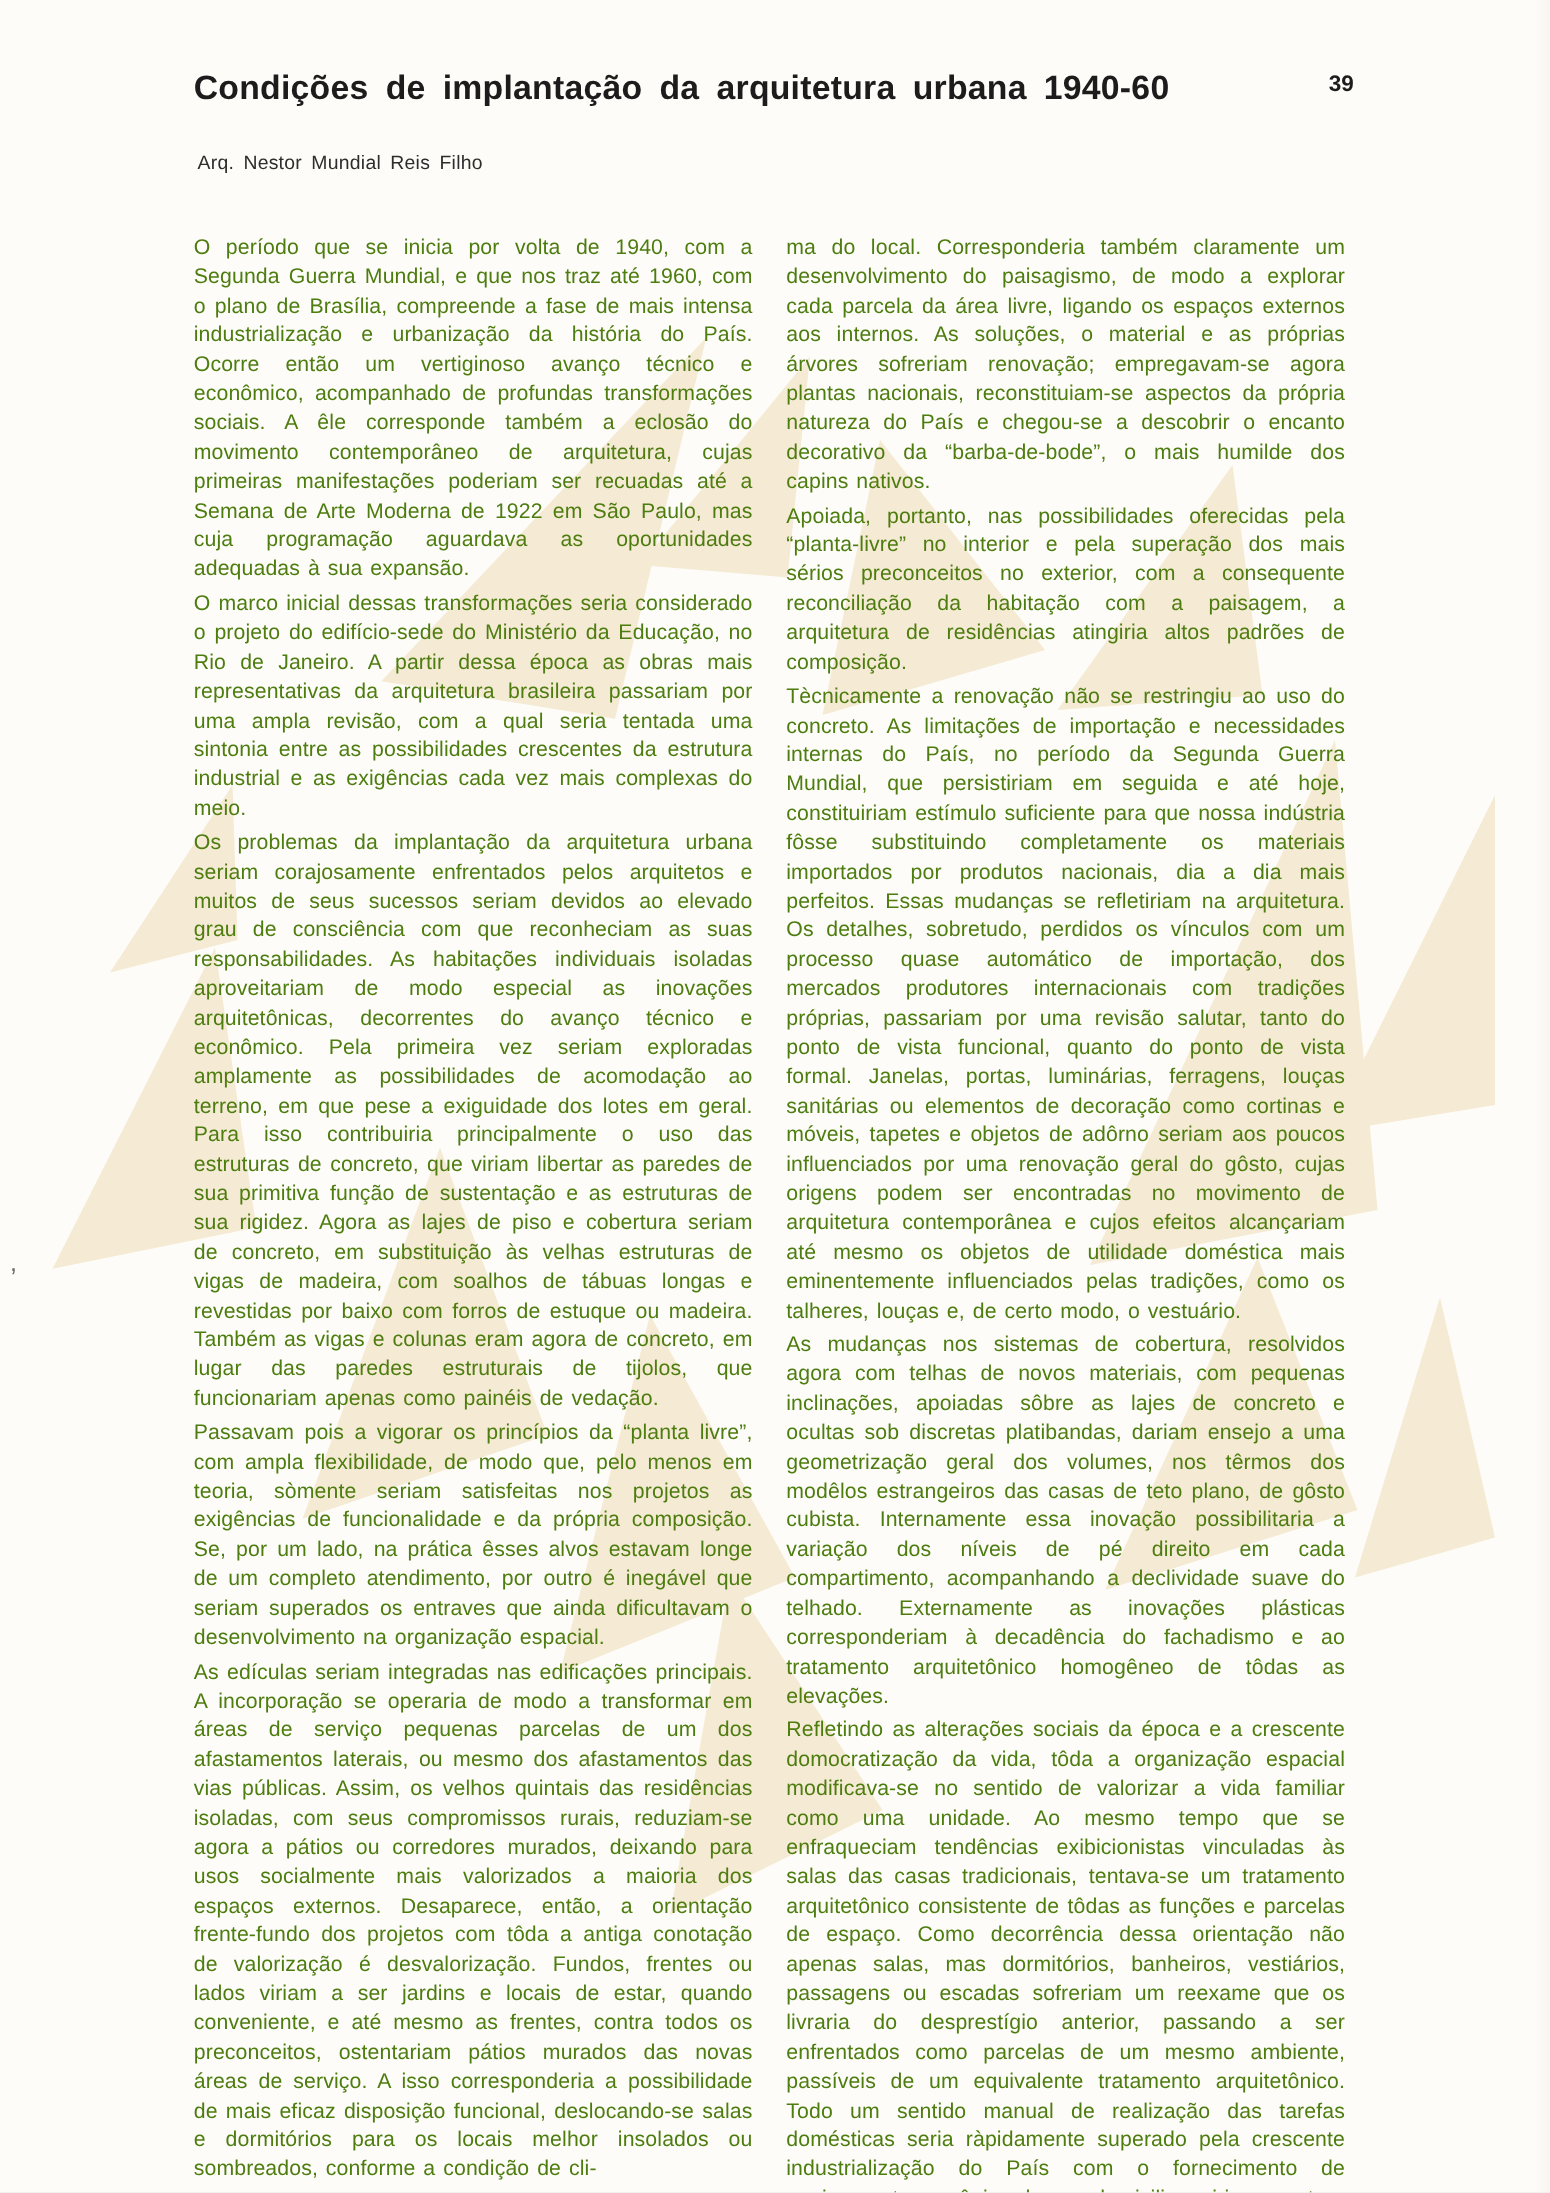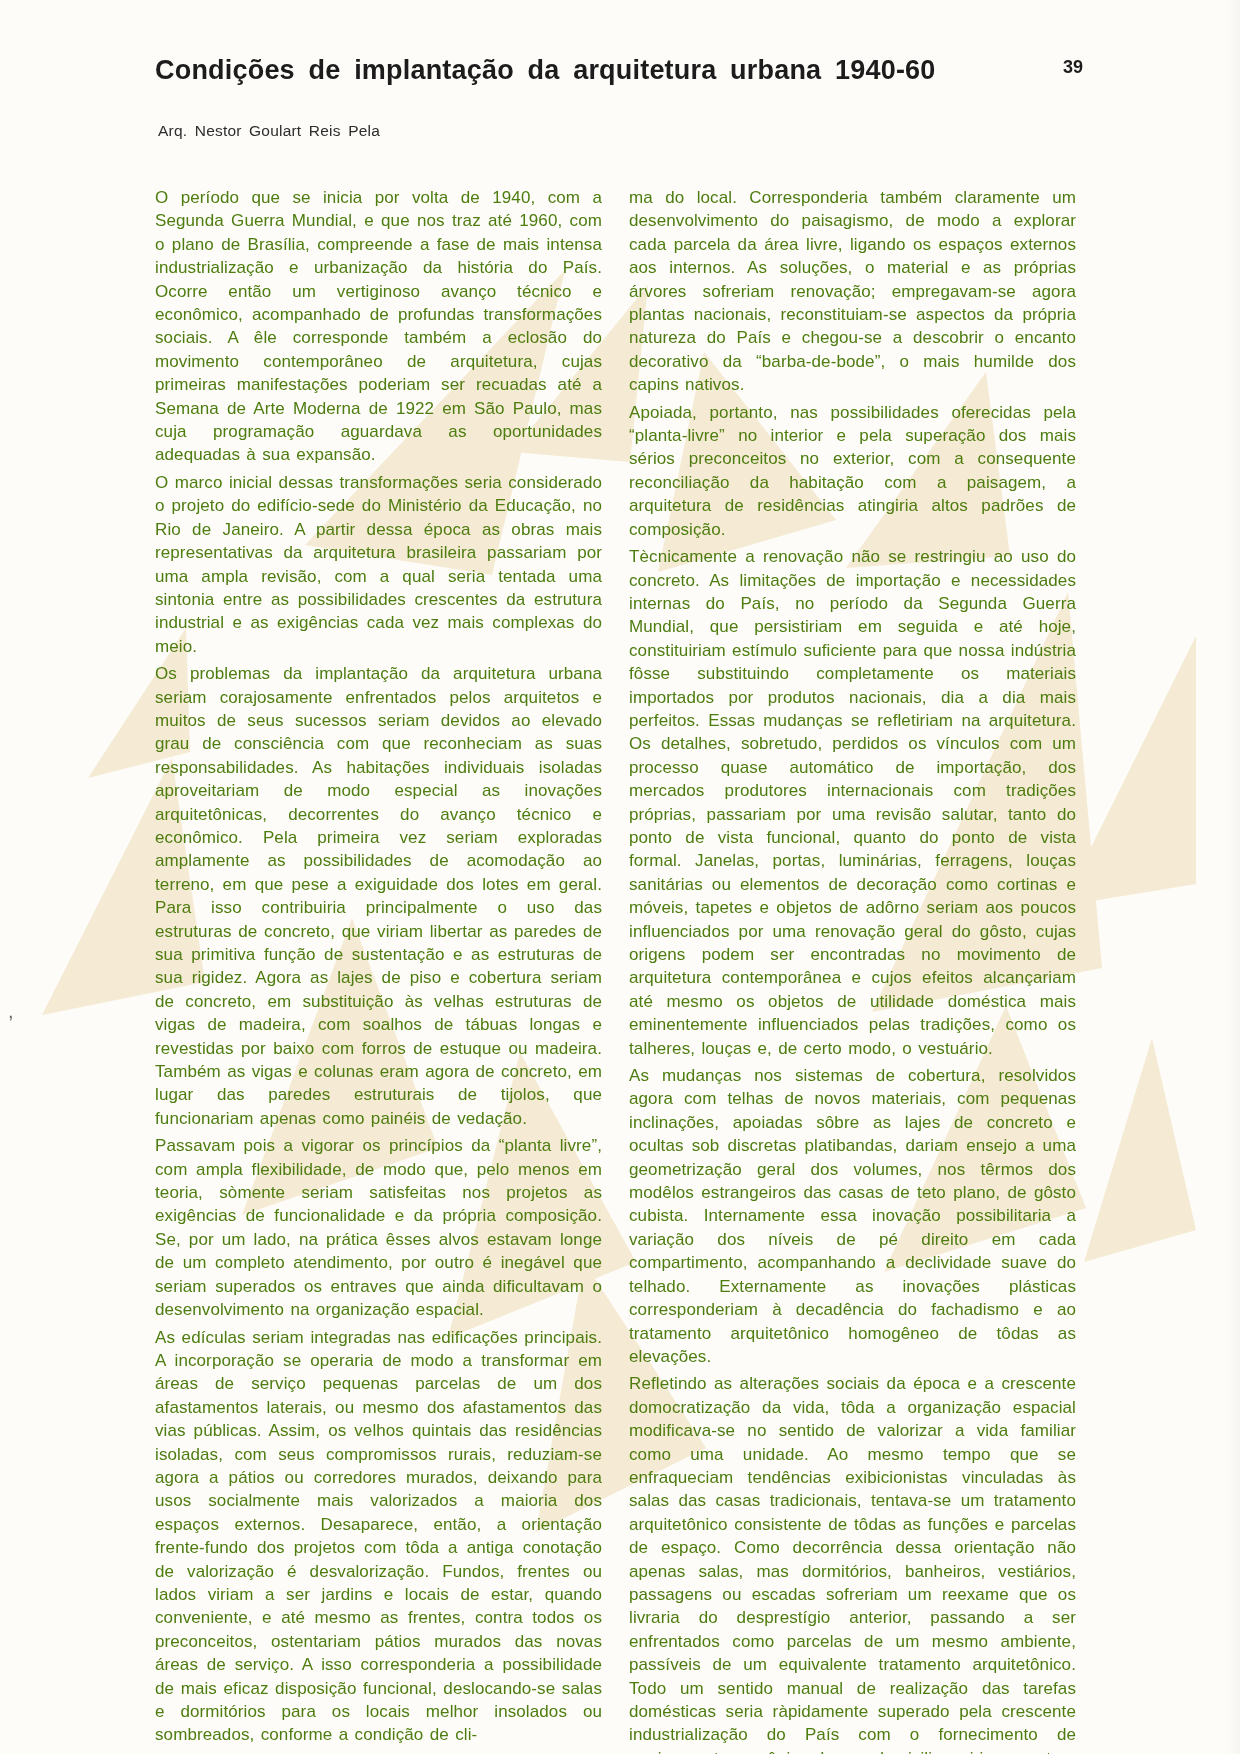--- a/index.html
+++ b/index.html
@@ -70,21 +70,21 @@
     <polygon fill="#f5ead3" points="1152,1038 1084,1262 1196,1230"></polygon>
   </svg>
 
   <div class="scan-edge"></div>
 
   <div class="header">
     <div class="title">Condições de implantação da arquitetura urbana 1940-60</div>
     <div class="pageno">39</div>
   </div>
 
-  <div class="author">Arq. Nestor Goulart Reis Pela</div>
+  <div class="author">Arq. Nestor Mundial Reis Filho</div>
 
   <span class="margin-mark">,</span>
 
   <div class="columns">
     <div class="col">
       <p>O período que se inicia por volta de 1940, com a Segunda Guerra Mundial, e que nos traz até 1960, com o plano de Brasília, compreende a fase de mais intensa industrialização e urbanização da história do País.  Ocorre então um vertiginoso avanço técnico e econômico, acompanhado de profundas transformações sociais.  A êle corresponde também a eclosão do movimento contemporâneo de arquitetura, cujas primeiras manifestações poderiam ser recuadas até a Semana de Arte Moderna de 1922 em São Paulo, mas cuja programação aguardava as oportunidades adequadas à sua expansão.</p>
       <p>O marco inicial dessas transformações seria considerado o projeto do edifício-sede do Ministério da Educação, no Rio de Janeiro.  A partir dessa época as obras mais representativas da arquitetura brasileira passariam por uma ampla revisão, com a qual seria tentada uma sintonia entre as possibilidades crescentes da estrutura industrial e as exigências cada vez mais complexas do meio.</p>
       <p>Os problemas da implantação da arquitetura urbana seriam corajosamente enfrentados pelos arquitetos e muitos de seus sucessos seriam devidos ao elevado grau de consciência com que reconheciam as suas responsabilidades.  As habitações individuais isoladas aproveitariam de modo especial as inovações arquitetônicas, decorrentes do avanço técnico e econômico.  Pela primeira vez seriam exploradas amplamente as possibilidades de acomodação ao terreno, em que pese a exiguidade dos lotes em geral.  Para isso contribuiria principalmente o uso das estruturas de concreto, que viriam libertar as paredes de sua primitiva função de sustentação e as estruturas de sua rigidez.  Agora as lajes de piso e cobertura seriam de concreto, em substituição às velhas estruturas de vigas de madeira, com soalhos de tábuas longas e revestidas por baixo com forros de estuque ou madeira.  Também as vigas e colunas eram agora de concreto, em lugar das paredes estruturais de tijolos, que funcionariam apenas como painéis de vedação.</p>
       <p>Passavam pois a vigorar os princípios da “planta livre”, com ampla flexibilidade, de modo que, pelo menos em teoria, sòmente seriam satisfeitas nos projetos as exigências de funcionalidade e da própria composição.  Se, por um lado, na prática êsses alvos estavam longe de um completo atendimento, por outro é inegável que seriam superados os entraves que ainda dificultavam o desenvolvimento na organização espacial.</p>
       <p>As edículas seriam integradas nas edificações principais.  A incorporação se operaria de modo a transformar em áreas de serviço pequenas parcelas de um dos afastamentos laterais, ou mesmo dos afastamentos das vias públicas.  Assim, os velhos quintais das residências isoladas, com seus compromissos rurais, reduziam-se agora a pátios ou corredores murados, deixando para usos socialmente mais valorizados a maioria dos espaços externos.  Desaparece, então, a orientação frente-fundo dos projetos com tôda a antiga conotação de valorização é desvalorização.  Fundos, frentes ou lados viriam a ser jardins e locais de estar, quando conveniente, e até mesmo as frentes, contra todos os preconceitos, ostentariam pátios murados das novas áreas de serviço.  A isso corresponderia a possibilidade de mais eficaz disposição funcional, deslocando-se salas e dormitórios para os locais melhor insolados ou sombreados, conforme a condição de cli-</p>

